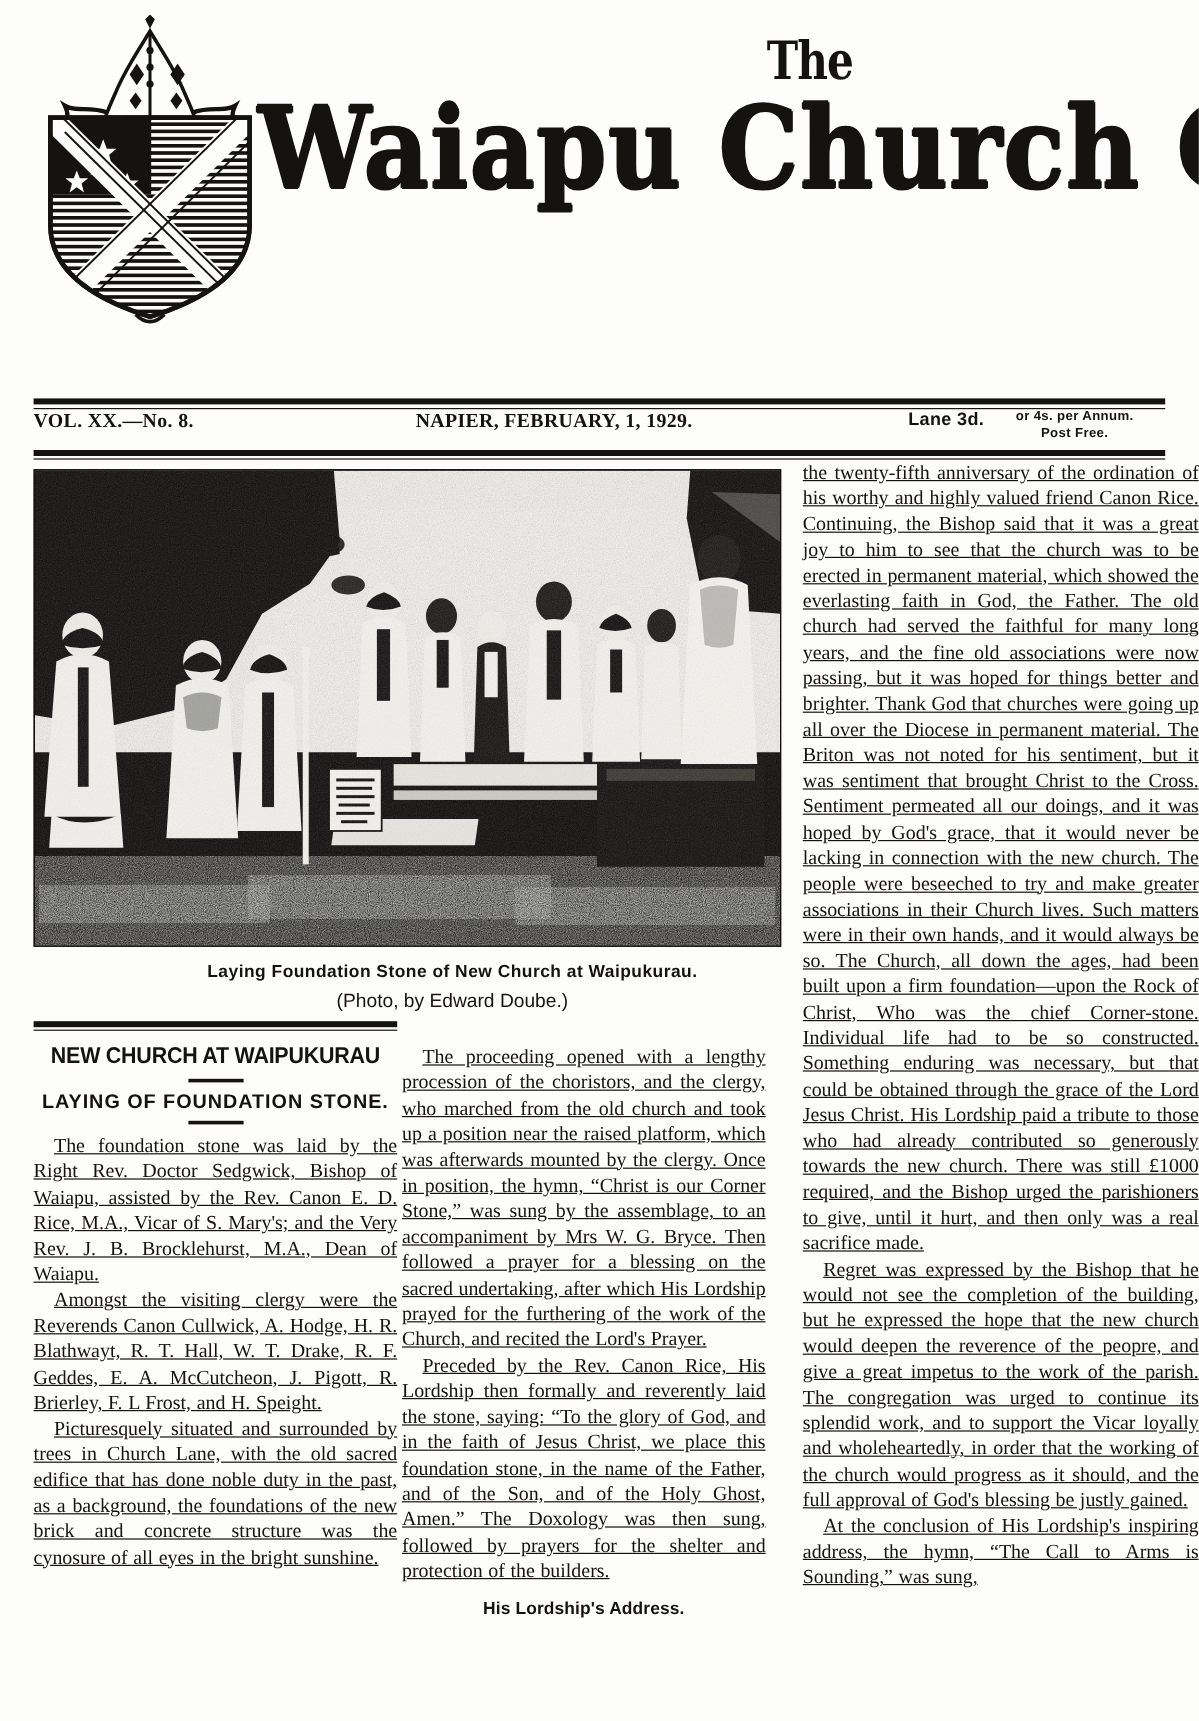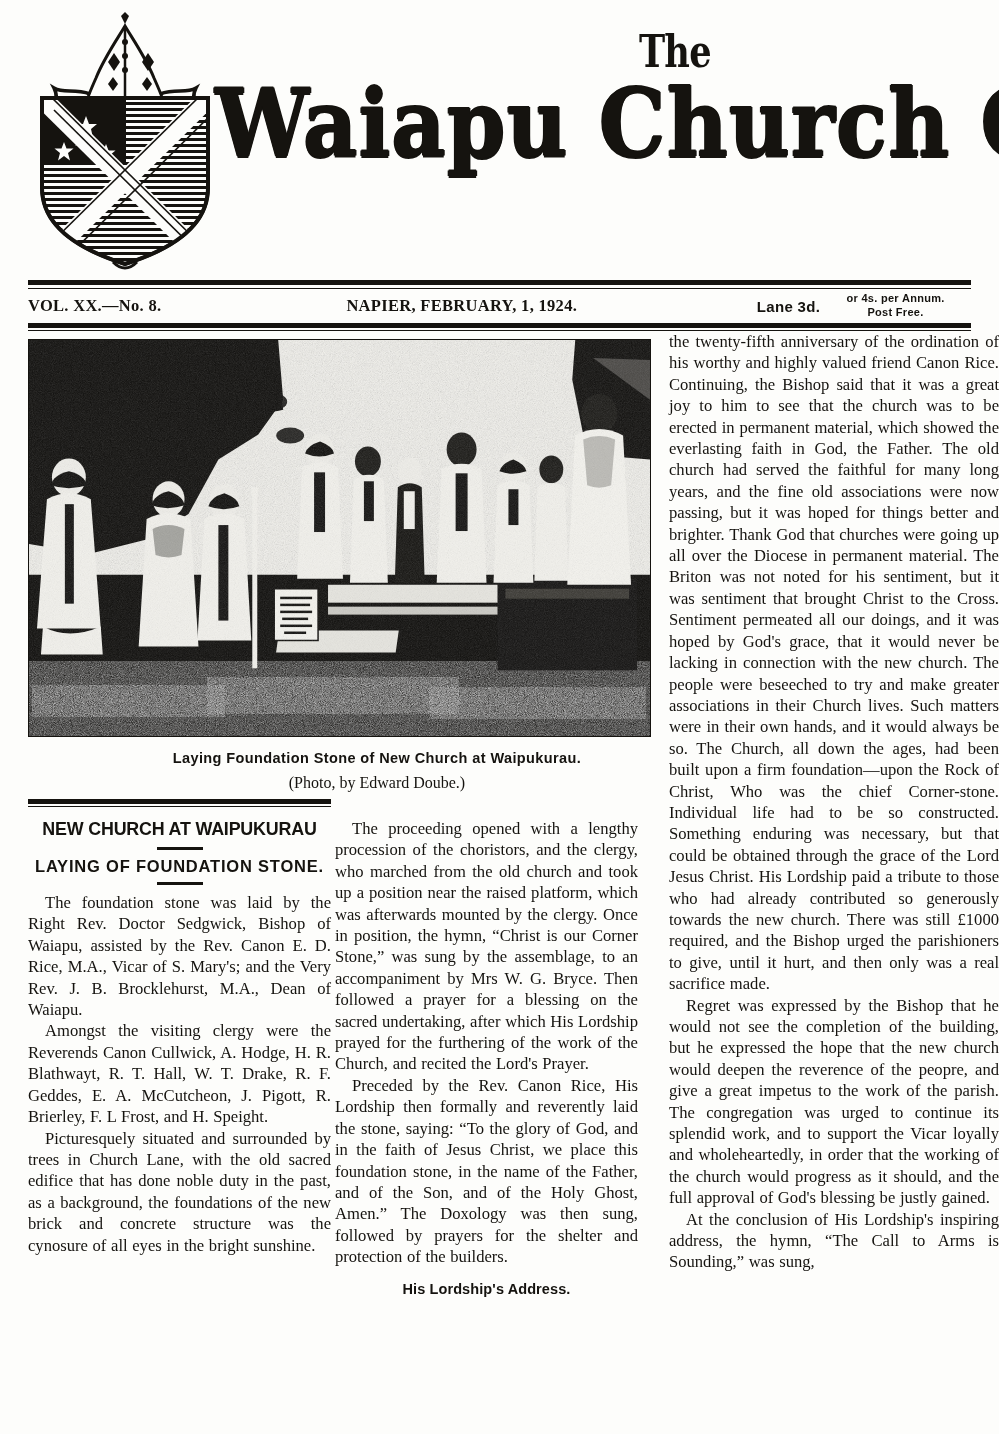--- a/index.html
+++ b/index.html
@@ -15,21 +15,21 @@
   .page{
     position:relative;
     width:999px;height:1434px;
     padding:0;
     box-sizing:border-box;
   }
 
   
   .masthead{
     position:relative;
-    height:280px;
+    height:332px;
     display:flex;
     align-items:flex-start;
   }
   .crest{
     position:absolute;
     left:30px; top:12px;
     width:190px;height:262px;
   }
   .crest svg{display:block;width:190px;height:262px;}
 
@@ -70,21 +70,21 @@
     border-bottom:1.5px solid #15130f;
     height:3px;
   }
   .rule-double.tight{height:2px;}
 
   
   .volline{
     margin:0 28px;
     height:34px;
     display:flex;
-    align-items:center;
+    align-items:flex-start;
     font-family:"Liberation Serif", serif;
     font-size:16.5px;
     font-weight:700;
     letter-spacing:.3px;
     position:relative;
   }
   .vol-left{width:26%;text-align:left;}
   .vol-center{width:40%;text-align:center;}
   .vol-price{width:18%;text-align:right;font-family:"Liberation Sans",sans-serif;font-size:15px;font-weight:700;}
   .vol-annum{
@@ -119,21 +119,21 @@
   .caption1{
     text-align:center;
     font-family:"Liberation Sans", sans-serif;
     font-weight:700;
     font-size:14.5px;
     letter-spacing:.4px;
     margin-top:13px;
   }
   .caption2{
     text-align:center;
-    font-family:Liberation Serif, serif;
+    font-family:Liberation Sans, sans-serif;
     font-size:16px;
     margin-top:8px;
   }
 
   
   .lower-cols{
     position:absolute;
     left:0; top:468px;
     width:623px;
     display:flex;
@@ -184,20 +184,21 @@
 
   p.body{
     margin:0;
     font-family:"Liberation Serif", serif;
     font-size:16.6px;
     line-height:21.4px;
     text-align:justify;
     text-indent:17px;
     -webkit-hyphens:none;hyphens:none;
     word-spacing:.5px;
+    text-decoration:underline;
   }
   p.body + p.body{margin-top:0;}
 
   
   .right-col{
     position:absolute;
     left:641px; top:0;
     width:330px;
     height:1090px;
   }
@@ -277,21 +278,21 @@
     <div class="titleblock">
       <div class="the-word">The</div>
       <div class="gazette-title">Waiapu Church Gazette.</div>
     </div>
   </div>
 
   <div class="rule-double"></div>
 
   <div class="volline">
     <div class="vol-left">VOL. XX.—No. 8.</div>
-    <div class="vol-center">NAPIER, FEBRUARY, 1, 1924.</div>
+    <div class="vol-center">NAPIER, FEBRUARY, 1, 1929.</div>
     <div class="vol-price">Lane 3d.</div>
     <div class="vol-annum">
       <div>or 4s. per Annum.</div>
       <div>Post Free.</div>
     </div>
   </div>
 
   <div class="rule-double tight"></div>
 
   <div class="content">

